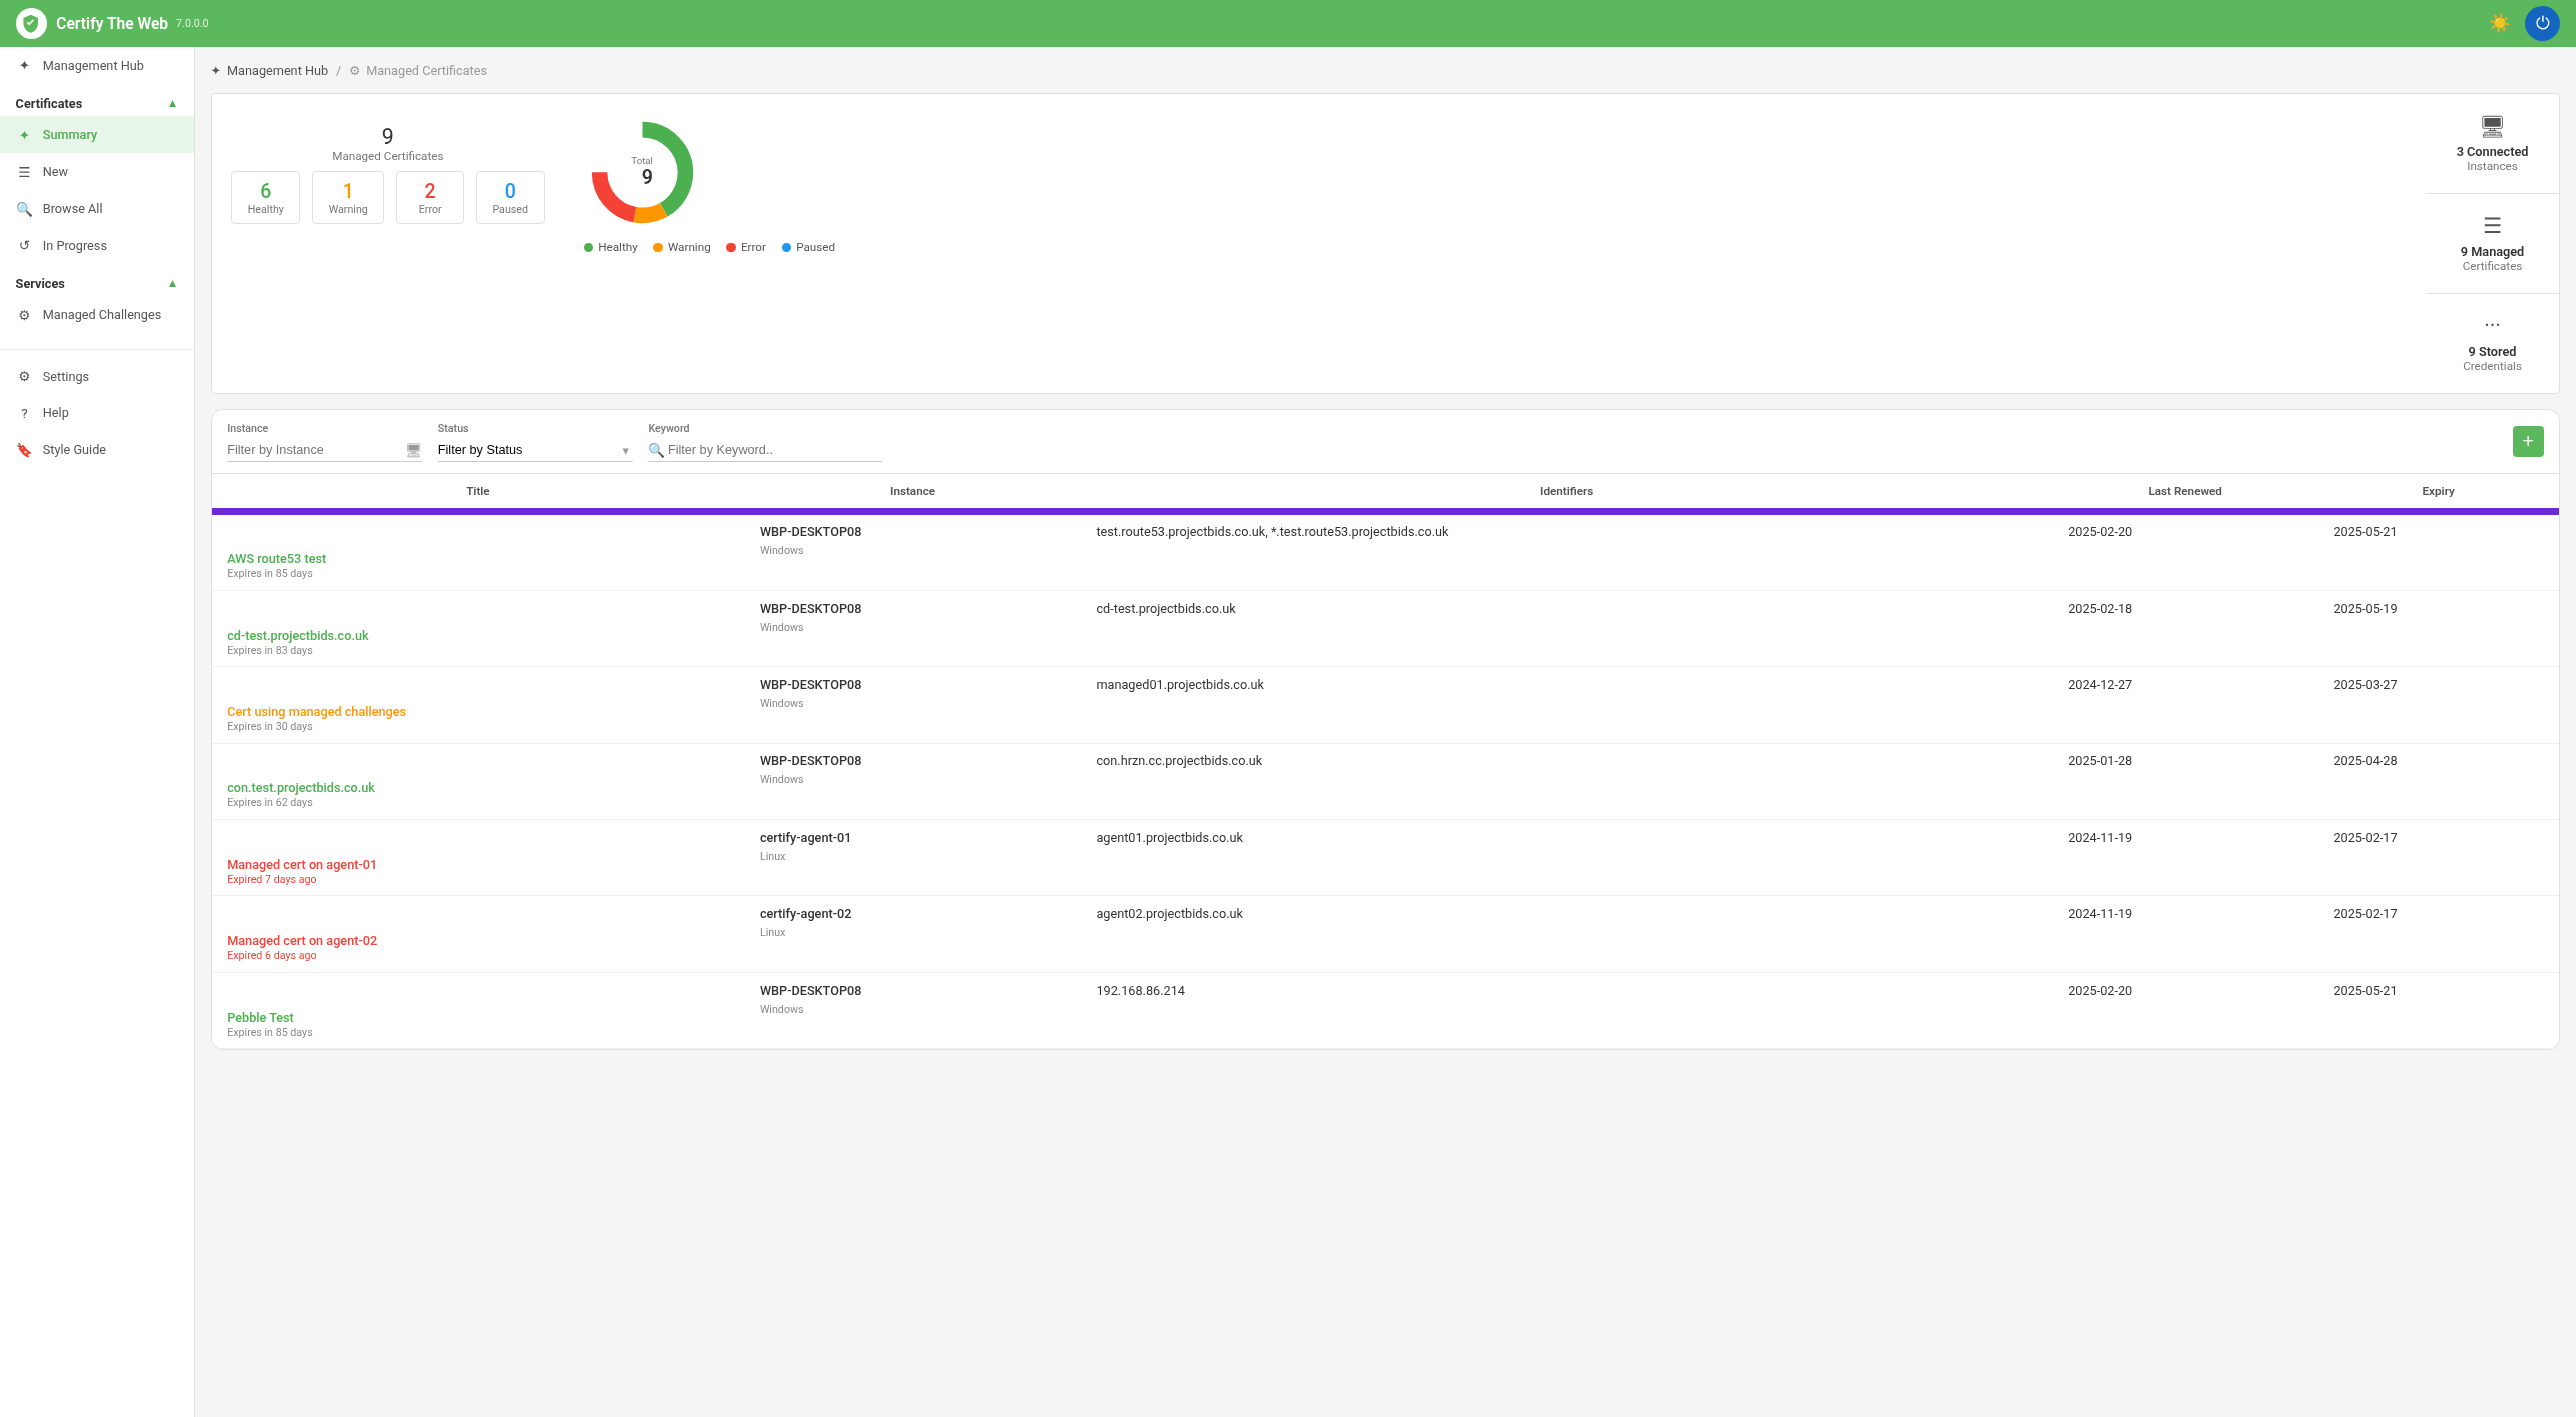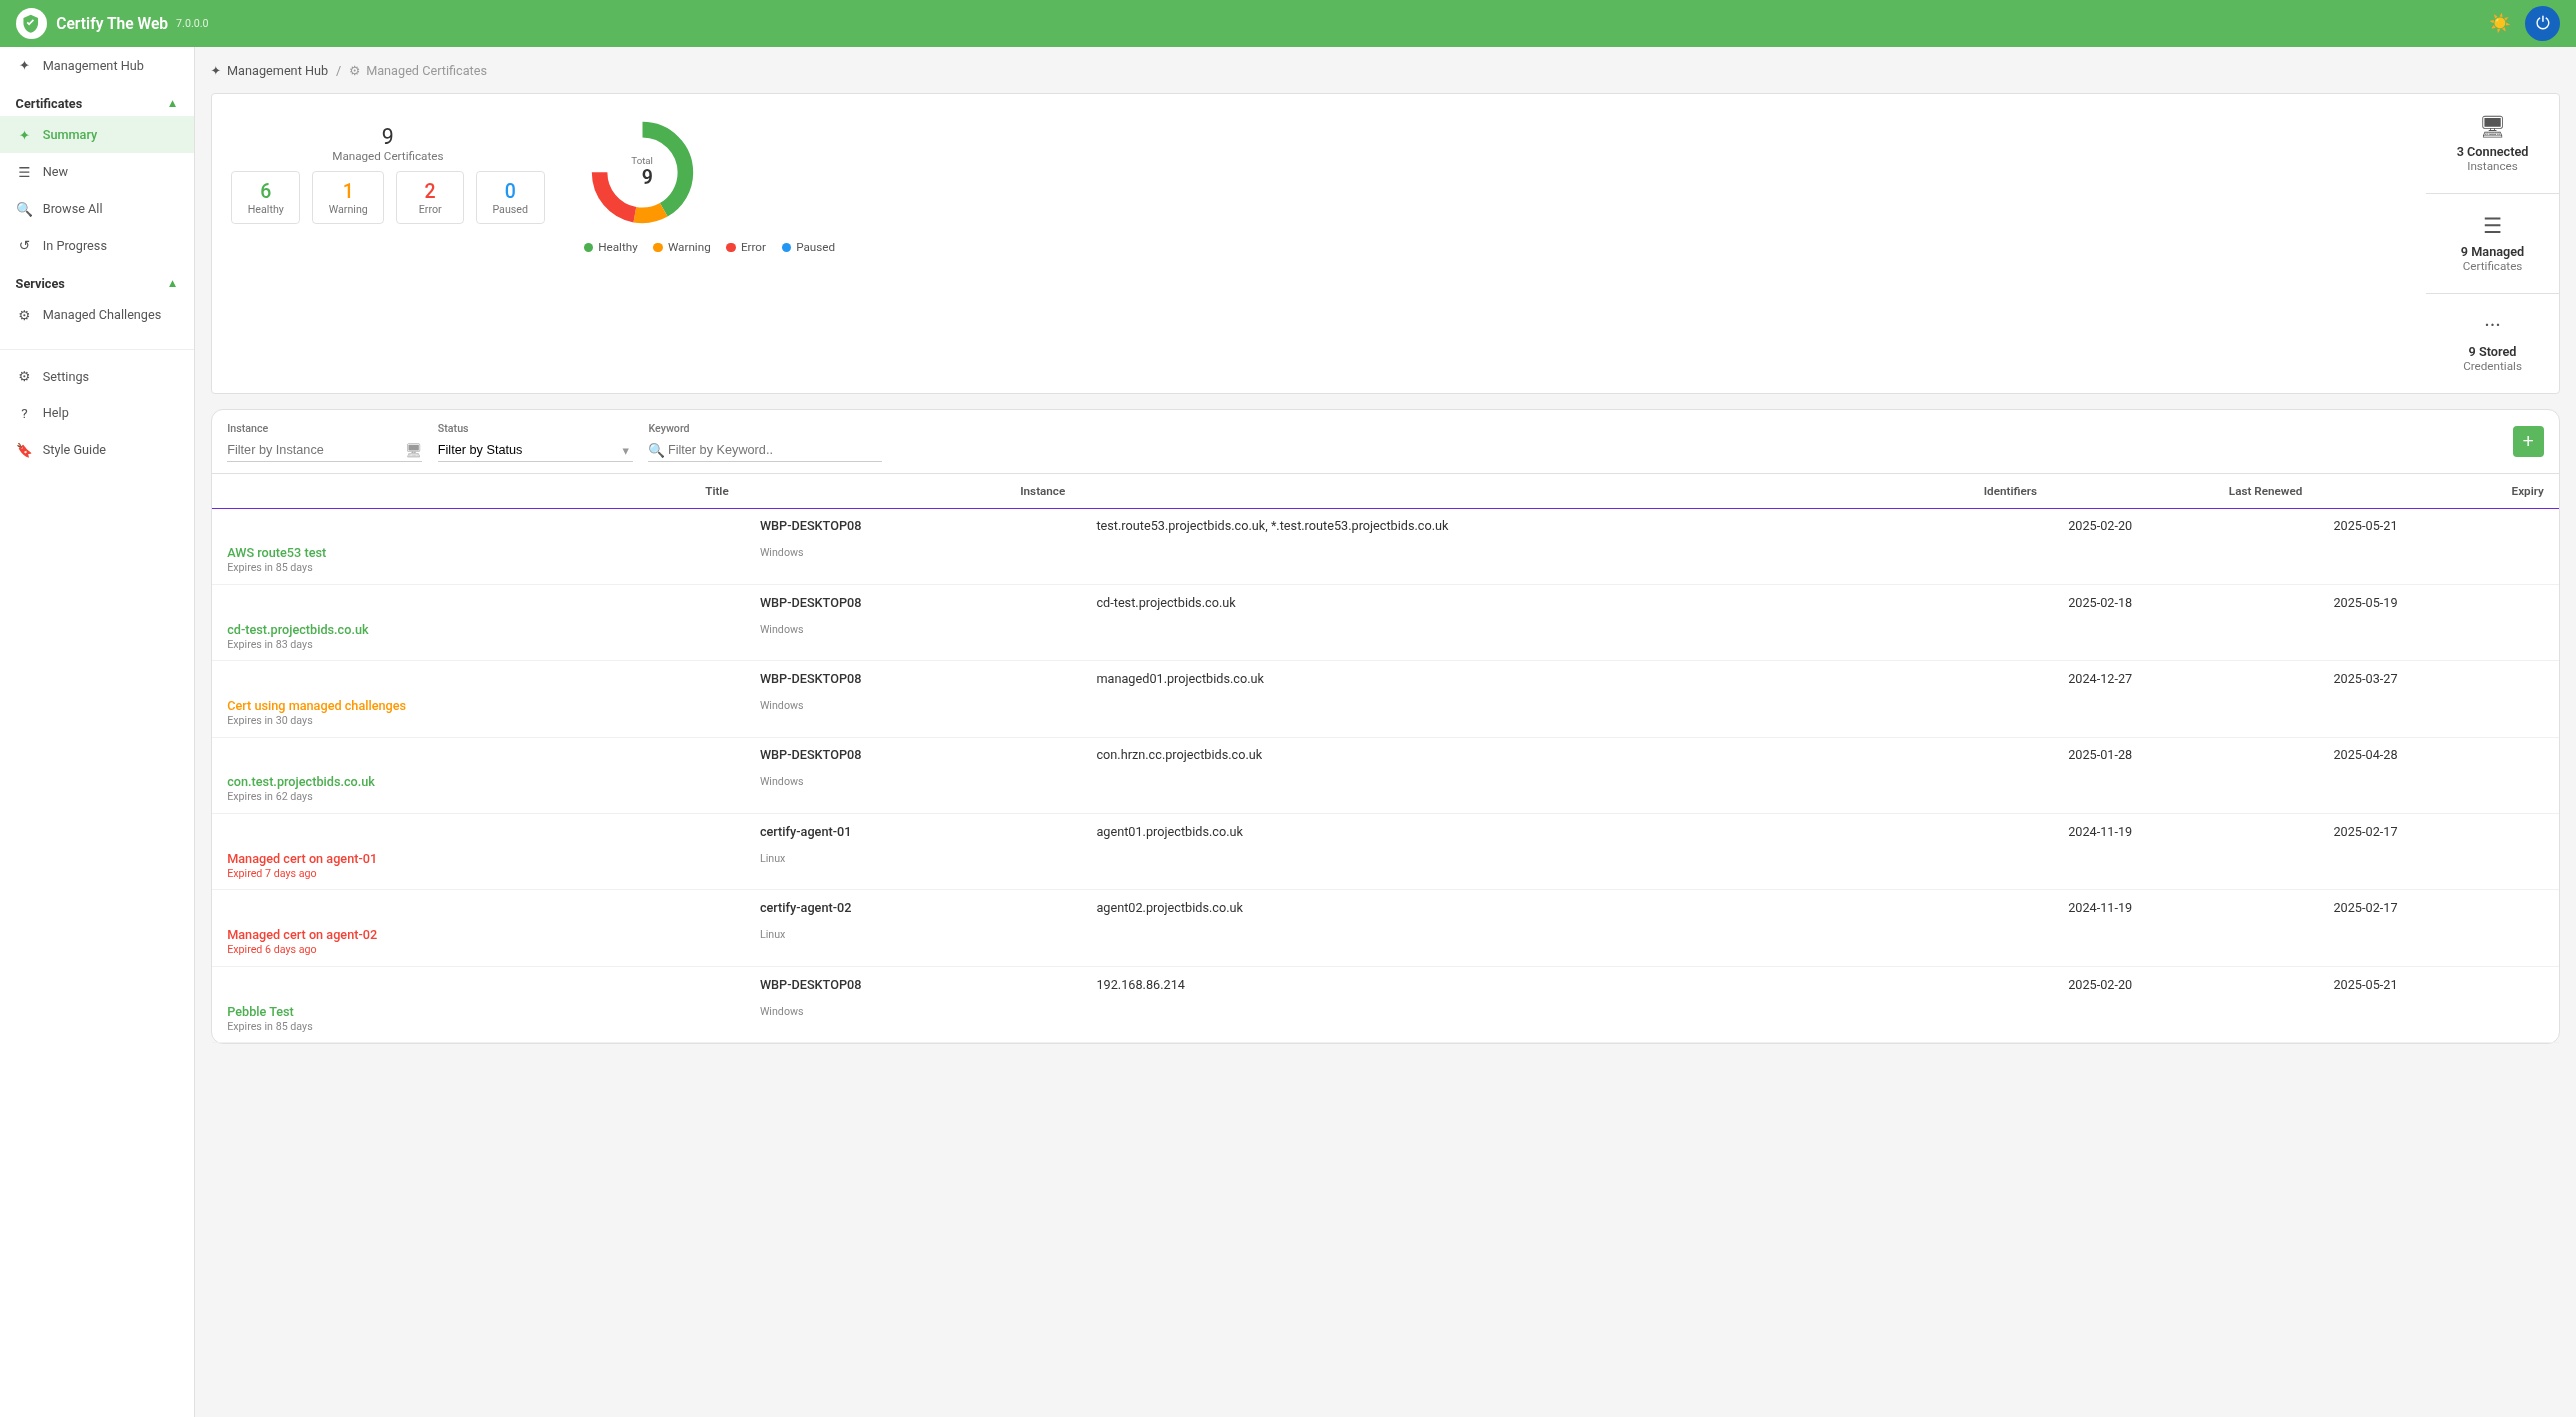--- a/index.html
+++ b/index.html
@@ -67,27 +67,27 @@
     .filter-label { font-size: 10.7px; color: #777; font-weight: 500; }
     .filter-input-wrap { position: relative; display: flex; align-items: center; }
     .filter-input { border: none; border-bottom: 1px solid #ccc; outline: none; padding: 3.9px 0; font-size: 12.7px; width: 195px; background: transparent; }
     .filter-input-icon { position: absolute; right: 0; color: #999; font-size: 13.6px; }
     .filter-select { border: none; border-bottom: 1px solid #ccc; outline: none; padding: 3.9px 23.4px 3.9px 0; font-size: 12.7px; background: transparent; appearance: none; width: 195px; cursor: pointer; }
     .filter-select-wrap { position: relative; }
     .filter-select-wrap::after { content: '▾'; position: absolute; right: 3.9px; top: 50%; transform: translateY(-50%); color: #999; pointer-events: none; }
     .add-btn { margin-left: auto; background: #5cb85c; color: white; border: none; border-radius: 3.9px; width: 31px; height: 31px; font-size: 19.5px; cursor: pointer; display: flex; align-items: center; justify-content: center; }
 
     table { width: 100%; border-collapse: collapse; }
-    thead th { padding: 9.7px 15.6px; text-align: right; font-size: 11.7px; font-weight: 600; color: #555; border-bottom: 1px solid #6d28d9; white-space: nowrap; }
+    thead th { padding: 9.7px 15.6px; text-align: center; font-size: 11.7px; font-weight: 600; color: #555; border-bottom: 7px solid #6d28d9; white-space: nowrap; }
     tbody tr { border-bottom: 1px solid #f0f0f0; }
     tbody td { padding: 9.7px 15.6px; font-size: 12.7px; vertical-align: top; }
     .cert-title { color: #4caf50; font-weight: 500; cursor: pointer; margin-top: 27px; }
     .cert-expires { font-size: 10.7px; color: #888; margin-top: 1px; }
     .instance-name { font-weight: 500; }
-    .instance-os { font-size: 10.7px; color: #888; margin-top: 13px; }
+    .instance-os { font-size: 10.7px; color: #888; margin-top: 5px; }
 
     .main-card-row { display: flex; gap: 0; background: white; border: 1px solid #e0e0e0; border-radius: 3.9px; margin-bottom: 15.6px; overflow: hidden; }
     .main-summary-left { padding: 19.5px; flex: 1; }
 
     .stat-items-col { display: flex; flex-direction: column; }
     .stat-item { display: flex; flex-direction: column; align-items: center; justify-content: center; padding: 19.5px 31px; border-bottom: 1px solid #e0e0e0; cursor: pointer; text-align: center; }
     .stat-item:last-child { border-bottom: none; }
   </style>
 </head>
 <body>

